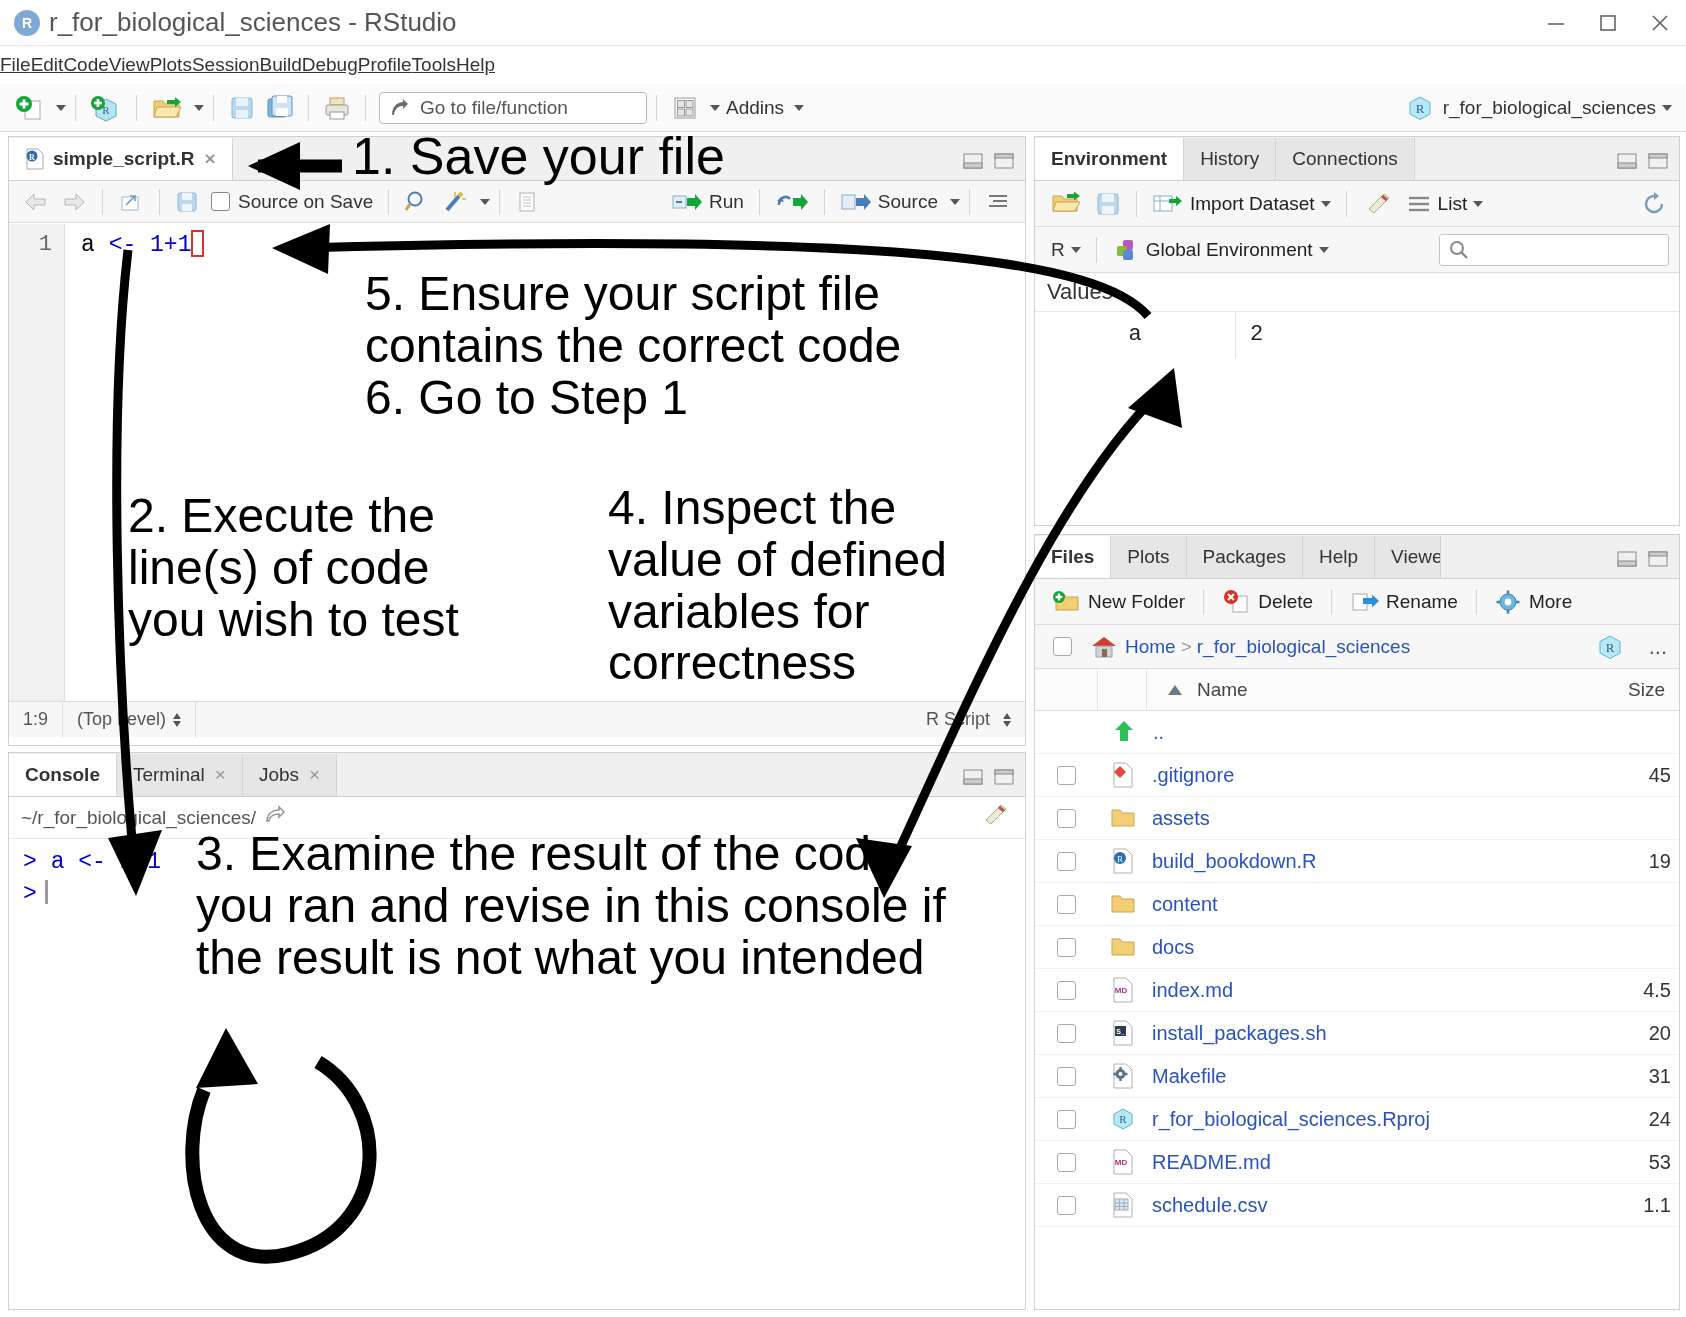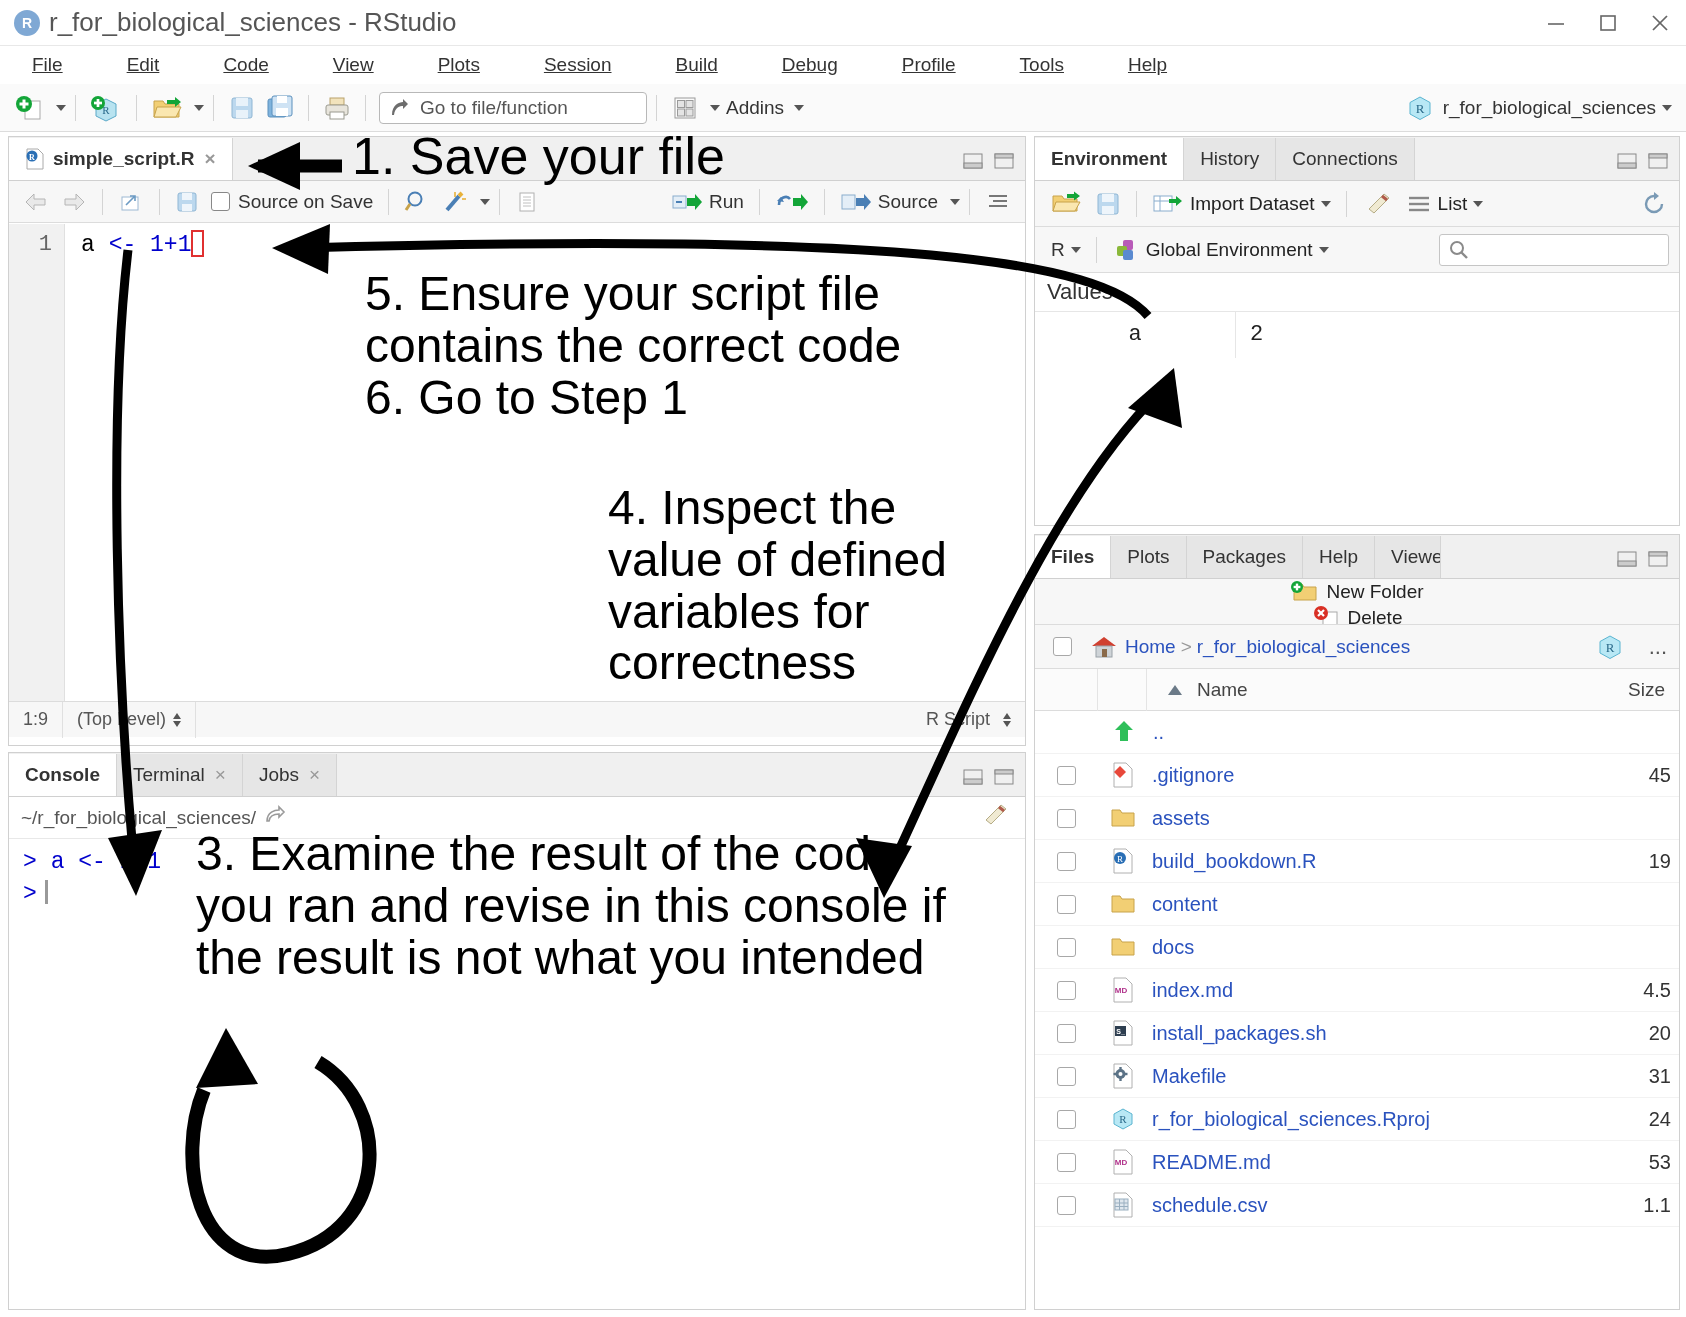--- a/index.html
+++ b/index.html
@@ -26,21 +26,21 @@
   #title-text { font-size:26px; color:#555; }
   .wbtn { width:52px; height:46px; display:flex; align-items:center; justify-content:center; }
   .wbtn svg { display:block; }
   #wctrls { position:absolute; right:0; top:0; display:flex; }
   
   #menubar {
     position:absolute; left:0; top:46px; width:1686px; height:38px;
     background:#ffffff; display:flex; align-items:center;
   }
   .menu-item {
-    font-size:19px; color:#333; padding:3px 32px; cursor:default;
+    font-size:19px; color:#333; padding:3px 0; cursor:default;
   }
   .menu-item u { text-decoration:underline; }
   
   #toolbar {
     position:absolute; left:0; top:84px; width:1686px; height:48px;
     background:#fafafa; border-bottom:1px solid #dcdcdc;
     display:flex; align-items:center; padding:0 10px;
   }
   .tb-sep { width:1px; height:26px; background:#d4d4d4; margin:0 9px; }
   .tb-btn { display:flex; align-items:center; padding:2px 5px; cursor:default; }
@@ -143,21 +143,21 @@
     border:1px solid #c5c5c5; border-radius:3px; background:#fff;
     display:flex; align-items:center; padding:0 8px;
   }
   #env-values-hdr { font-size:22px; color:#333; padding:6px 12px; }
   .env-row { display:flex; border-top:1px solid #e6e6e6; height:46px; align-items:center; }
   .env-name { width:200px; text-align:center; font-family:"Liberation Mono", monospace; font-size:22px; color:#222; }
   .env-val { flex:1; border-left:1px solid #e6e6e6; padding-left:14px; font-family:"Liberation Mono", monospace; font-size:22px; color:#222; height:46px; display:flex; align-items:center;}
   
   #files-toolbar {
     height:46px; background:#f7f7f7; border-bottom:1px solid #dcdcdc;
-    display:flex; align-items:center; padding:0 8px; position:relative; overflow:hidden;flex-direction:column;
+    display:flex; align-items:center; padding:0 8px; position:relative; overflow:hidden;
   }
   .ftb { display:flex; align-items:center; padding:0 9px; font-size:19px; color:#222; white-space:nowrap; }
   #files-breadcrumb {
     height:44px; background:#f7f7f7; border-bottom:1px solid #dcdcdc;
     display:flex; align-items:center; padding:0 10px; position:relative; overflow:hidden;
   }
   .bc-link { font-size:19px; color:#2a52be; margin:0 5px; }
   .bc-sep { color:#999; font-size:19px; }
   #files-colhdr {
     height:42px; background:#fbfbfb; border-bottom:1px solid #dcdcdc;
@@ -878,20 +878,23 @@
 
     <g fill="none" stroke="#000" stroke-width="14">
       <path d="M318 1062 C392 1106 390 1230 288 1254 C196 1276 176 1158 204 1090"></path>
     </g>
     <polygon points="226,1028 258,1084 196,1088" fill="#000"></polygon>
   </svg>
   <div class="ann" id="ann1">1. Save your file</div>
   <div class="ann" id="ann5">5. Ensure your script file
 contains the correct code
 6. Go to Step 1</div>
+  <div class="ann" id="ann2">2. Execute the
+line(s) of code
+you wish to test</div>
   <div class="ann" id="ann4">4. Inspect the
 value of defined
 variables for
 correctness</div>
   <div class="ann" id="ann3">3. Examine the result of the code
 you ran and revise in this console if
 the result is not what you intended</div>
 </div>
 
 </body></html>

